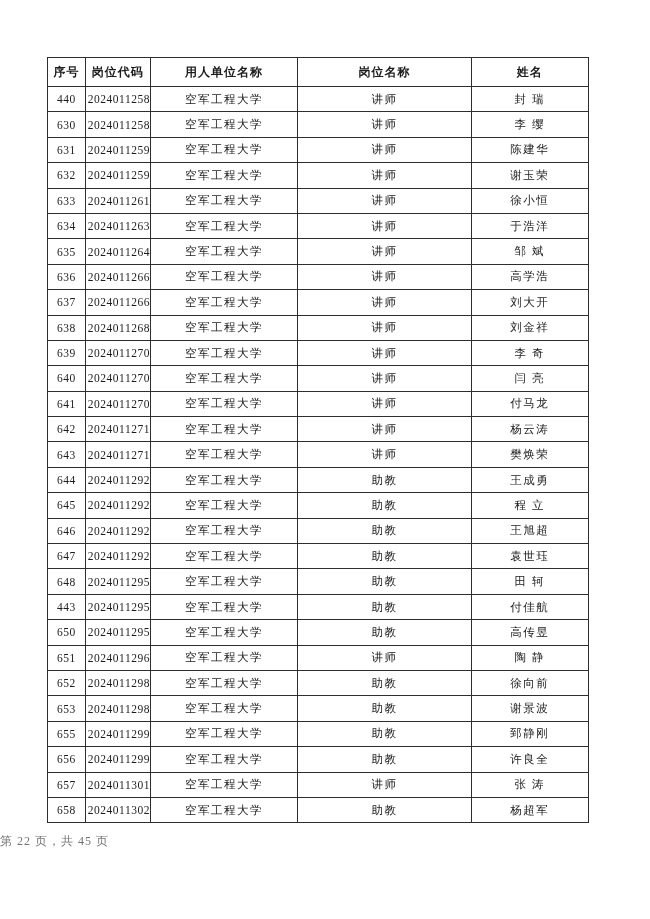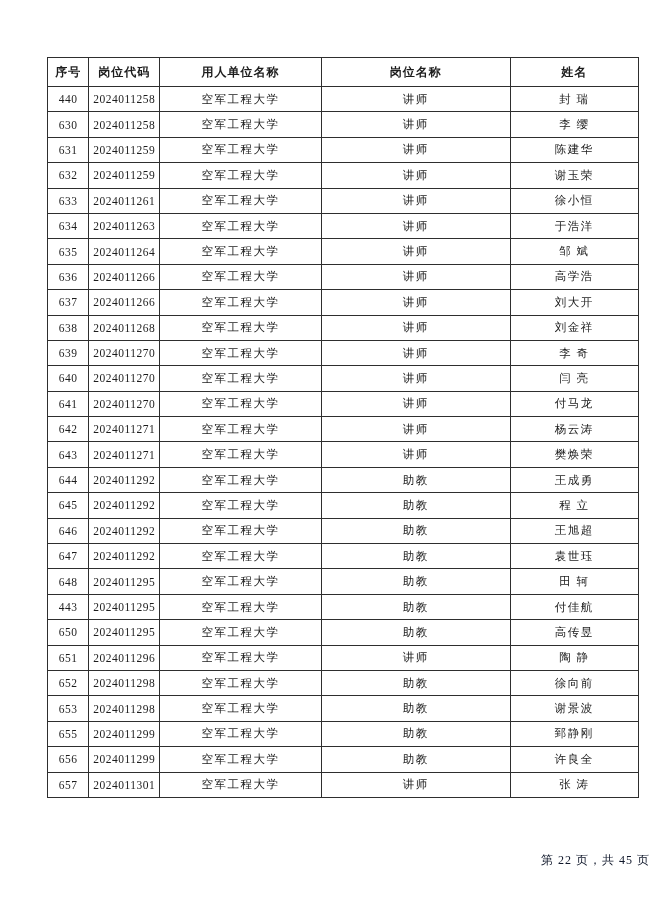--- a/index.html
+++ b/index.html
@@ -17,21 +17,21 @@
   }
   .page {
     position: absolute;
     inset: 0;
     background: #ffffff;
   }
   .table-wrap {
     position: absolute;
     left: 47px;
     top: 57px;
-    width: 592px;
+    width: 542px;
   }
   table.positions {
     width: 100%;
     border-collapse: collapse;
     table-layout: fixed;
   }
   table.positions th,
   table.positions td {
     border: 1px solid #2e2e2e;
     text-align: center;
@@ -63,26 +63,26 @@
     letter-spacing: 1.5px;
   }
   .col-seq   { width: 7.0%; }
   .col-code  { width: 12.0%; }
   .col-org   { width: 27.3%; }
   .col-post  { width: 32.0%; }
   .col-name  { width: 21.7%; }
   .footer {
     position: absolute;
     left: 0;
-    top: 852px;
+    top: 833px;
     width: 100%;
-    text-align: right;
+    text-align: left;
     font-size: 12px;
     letter-spacing: 1px;
-    color: #0f172a;
+    color: #737373;
   }
 </style>
 </head>
 <body>
 
 <div class="page">
 
   <div class="table-wrap">
     <table class="positions">
       <colgroup>
@@ -291,19 +291,26 @@
             <td class="c-zh">助教</td>
             <td class="c-zh">许良全</td>
           </tr>
           <tr>
             <td class="c-seq">657</td>
             <td class="c-code">2024011301</td>
             <td class="c-zh">空军工程大学</td>
             <td class="c-zh">讲师</td>
             <td class="c-zh">张 涛</td>
           </tr>
+          <tr>
+            <td class="c-seq">658</td>
+            <td class="c-code">2024011302</td>
+            <td class="c-zh">空军工程大学</td>
+            <td class="c-zh">助教</td>
+            <td class="c-zh">杨超军</td>
+          </tr>
         </tbody>
     </table>
   </div>
 
   <div class="footer">第 22 页，共 45 页</div>
 
 </div>
 
 </body></html>

